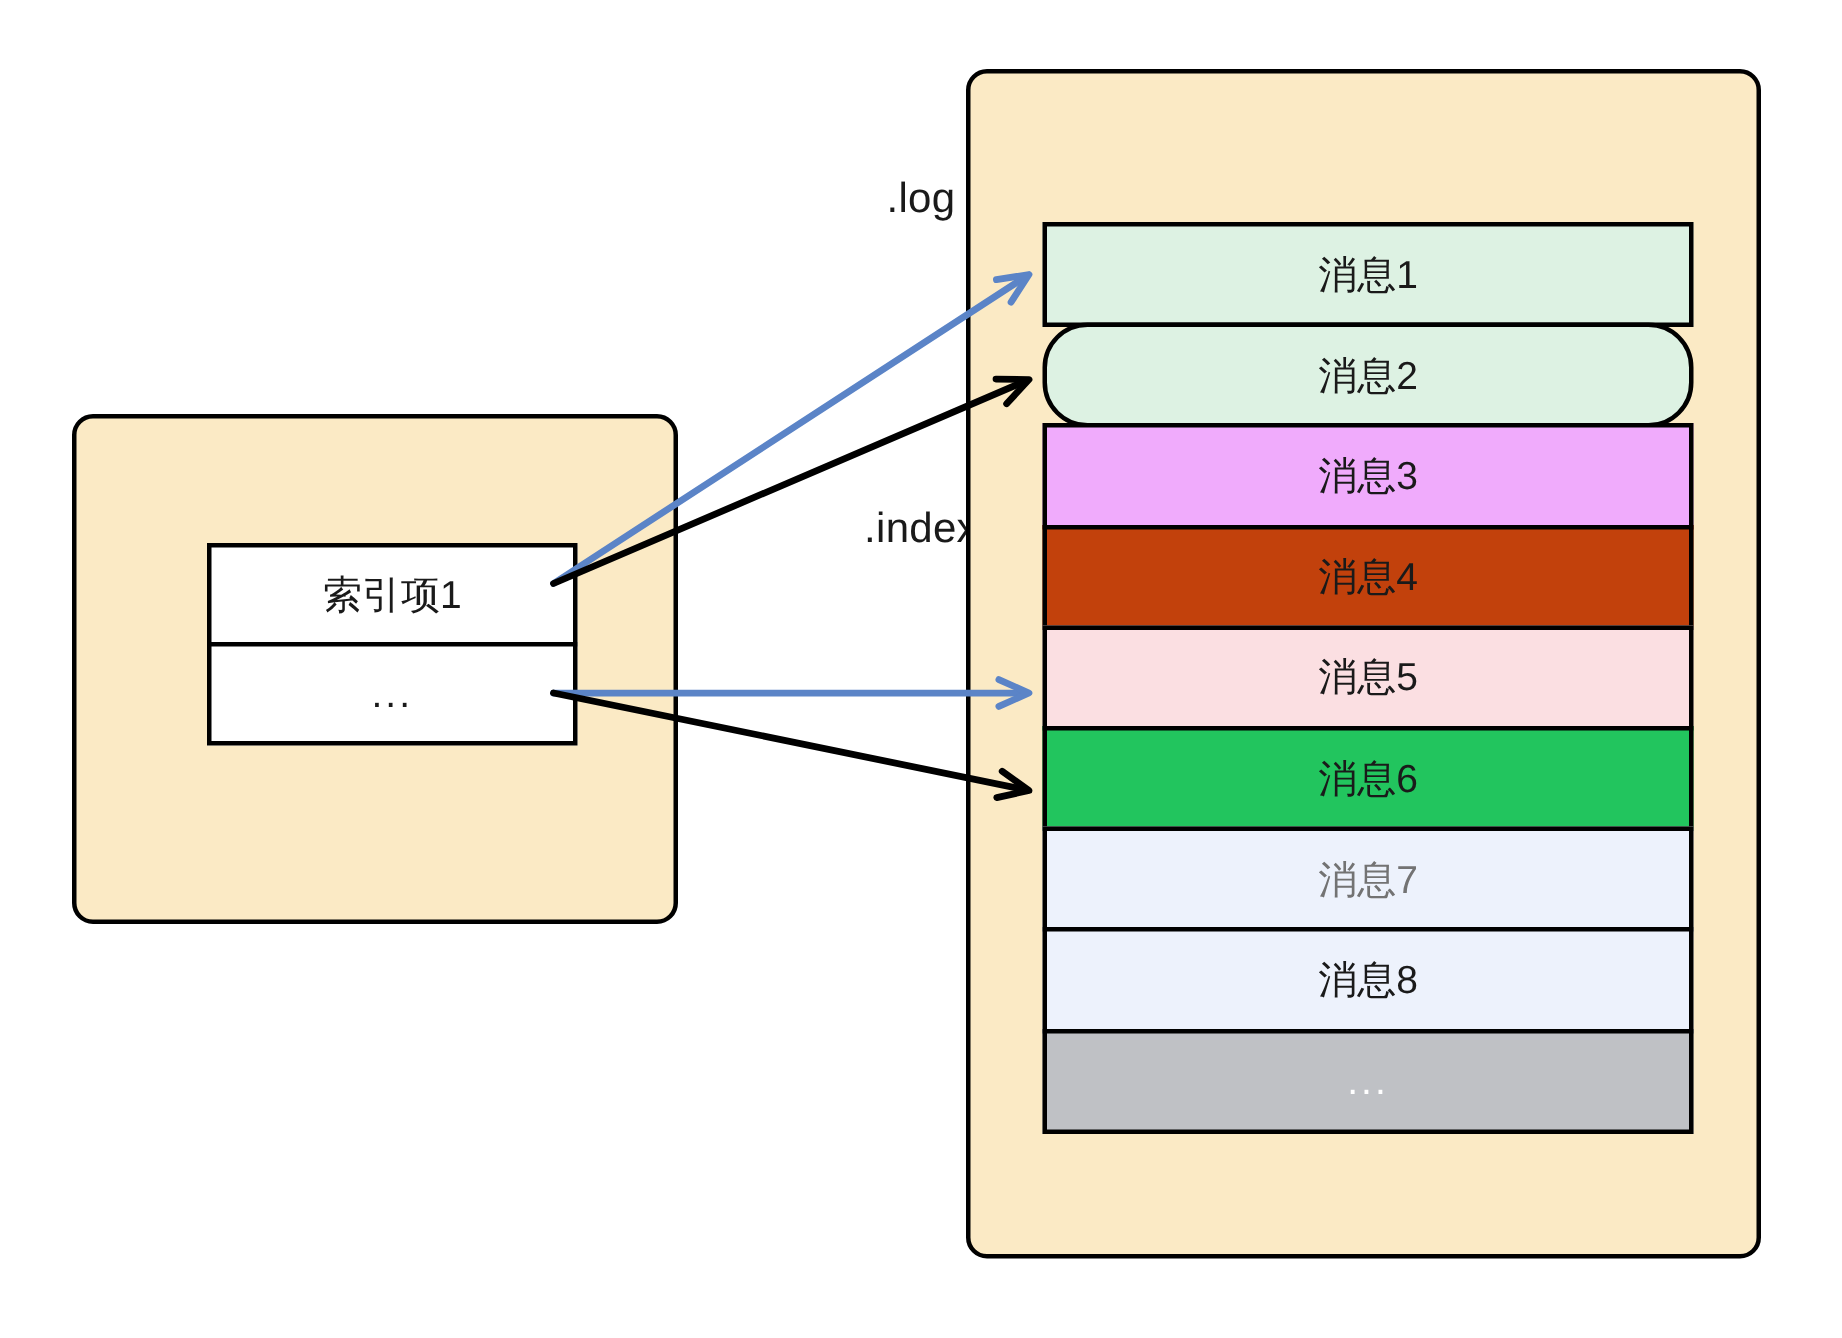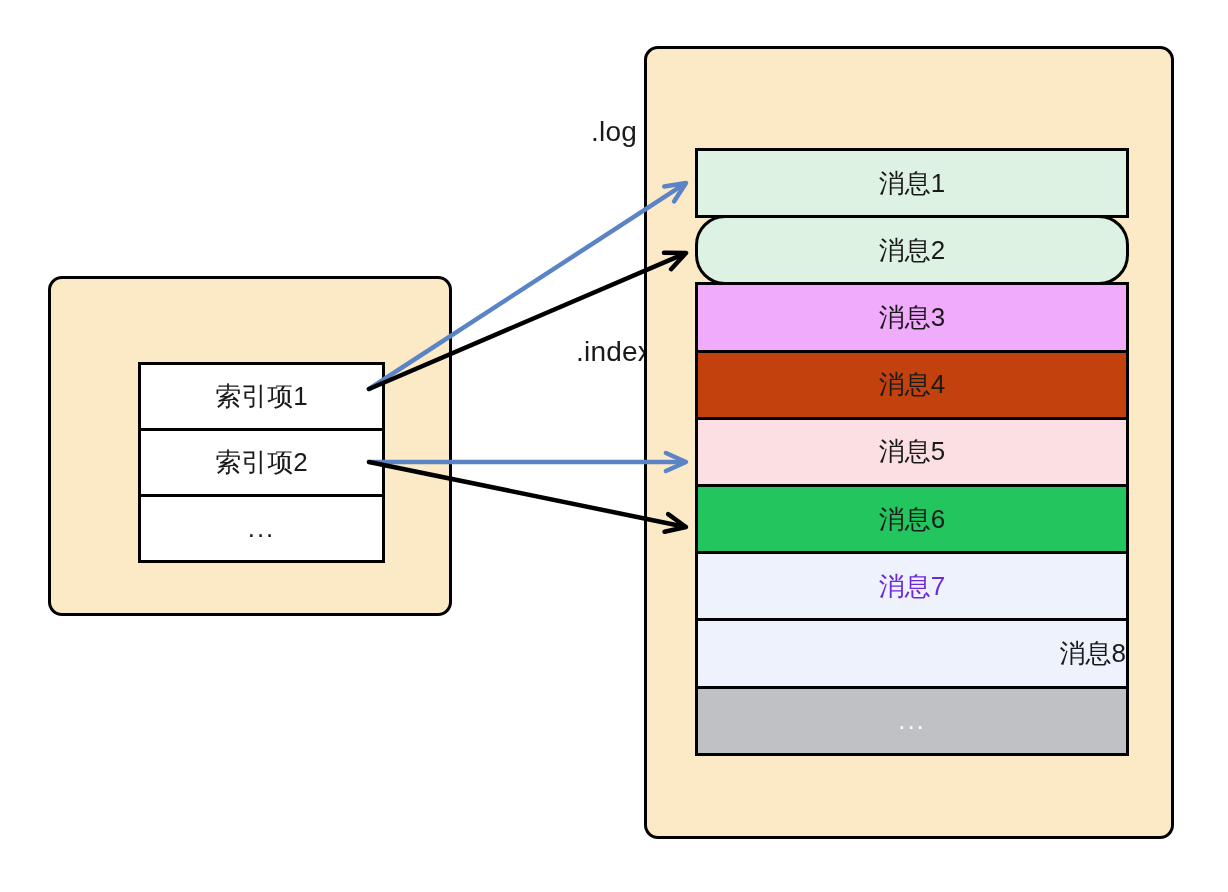--- a/index.html
+++ b/index.html
@@ -110,23 +110,20 @@
 
 <div id="canvas">
 
   <div class="file-box" id="index-box"></div>
   <div class="file-title" id="index-title">.index</div>
 
   <div class="cell-stack" id="index-stack">
     <div class="cell">
       <span>索引项1</span>
     </div>
-    <div class="cell">
-      <span>索引项2</span>
-    </div>
     <div class="cell ellipsis-cell">
       <span>...</span>
     </div>
   </div>
 
   <div class="file-box" id="log-box"></div>
   <div class="file-title" id="log-title">.log</div>
 
   <div class="cell-stack" id="log-stack">
     <div class="cell" style="background: rgb(221, 242, 227); color: rgb(26, 26, 26);">
@@ -140,24 +137,24 @@
     </div>
     <div class="cell" style="background: #c2410c; color: rgb(26, 26, 26);">
       <span>消息4</span>
     </div>
     <div class="cell" style="background: rgb(251, 223, 226); color: rgb(26, 26, 26);">
       <span>消息5</span>
     </div>
     <div class="cell" style="background: #22c55e; color: rgb(26, 26, 26);">
       <span>消息6</span>
     </div>
-    <div class="cell" style="background: rgb(237, 242, 252); color: #6d28d9;">
+    <div class="cell" style="background: rgb(237, 242, 252); color: #737373;">
       <span>消息7</span>
     </div>
-    <div class="cell" style="background: rgb(237, 242, 252); color: rgb(26, 26, 26); justify-content: flex-end;">
+    <div class="cell" style="background: rgb(237, 242, 252); color: rgb(26, 26, 26);">
       <span>消息8</span>
     </div>
     <div class="cell ellipsis-cell" style="background: rgb(191, 193, 197); color: rgb(255, 255, 255);">
       <span>...</span>
     </div>
   </div>
 
   <svg id="arrow-layer" viewBox="0 0 1228 892">
     <g id="arrow-group">
         <line x1="369" y1="389" x2="682.6459838218411" y2="185.17958149116947" stroke="#5b84c7" stroke-width="4.5" stroke-linecap="round"></line>

